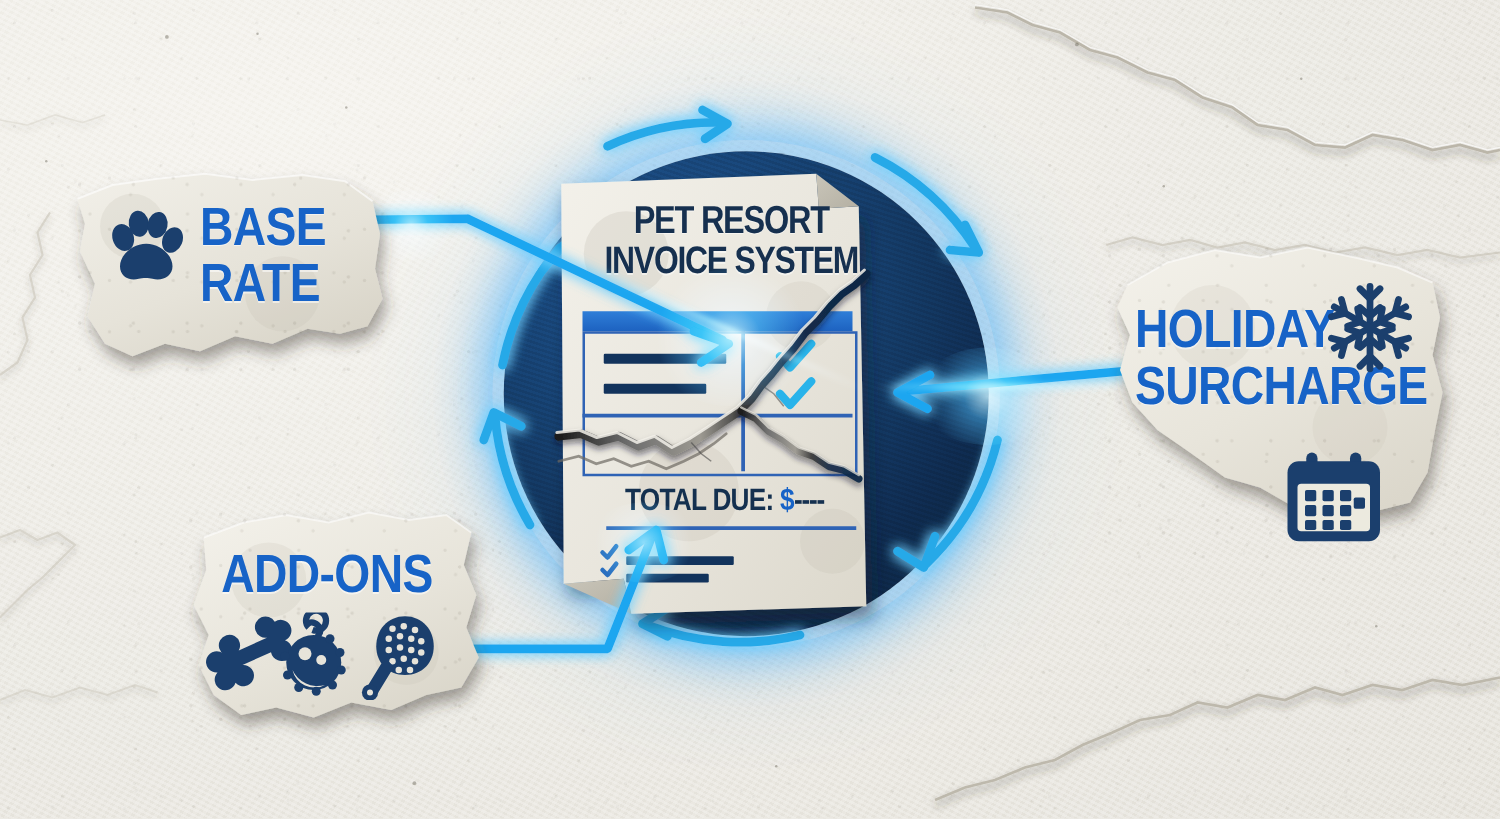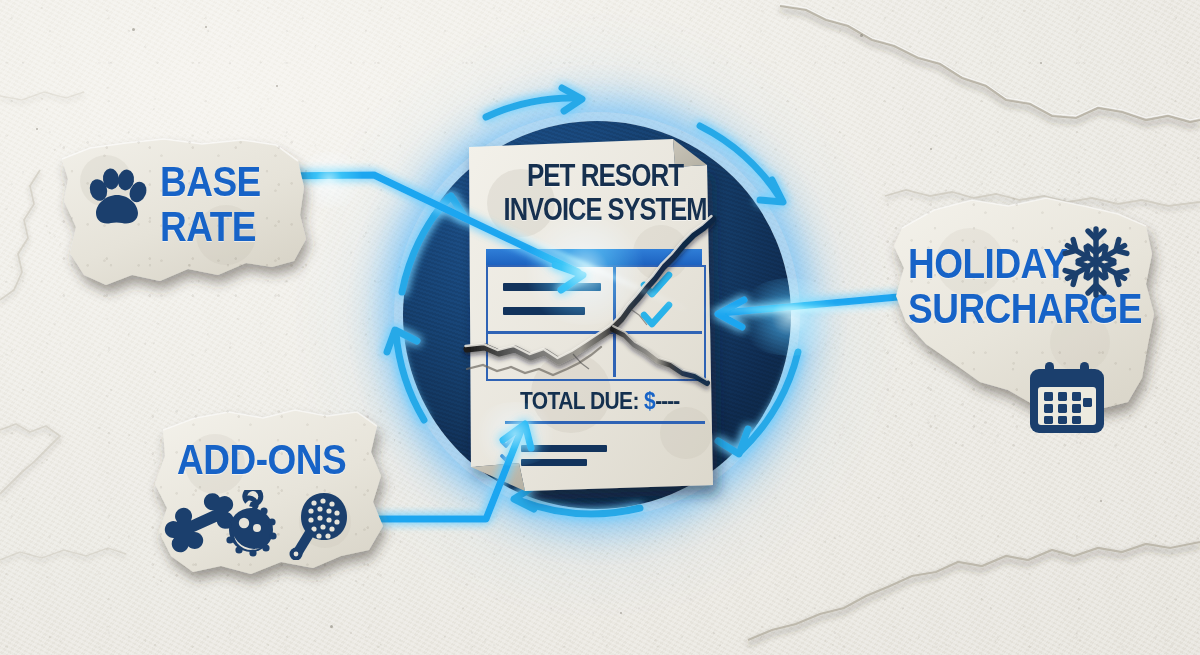--- a/index.html
+++ b/index.html
@@ -204,21 +204,21 @@
         <path d="M387,352 L395,330 L417,341"></path>
       </g>
 
       <g>
         <path d="M402,292 A205,205 0 0 1 448,198"></path>
         <path d="M434,216 L451,196 L464,216"></path>
       </g>
     </g>
   </svg>
 
-  <div class="sheet" style="left:461px;top:133px;width:288px;height:360px;">
+  <div class="sheet" style="left:441px;top:133px;width:288px;height:360px;">
     <svg class="full" style="width:288px;height:360px;left:0;top:0;" viewBox="0 0 288 360">
       <defs>
         <filter id="sheetShadow" x="-20%" y="-20%" width="150%" height="150%">
           <feDropShadow dx="5" dy="9" stdDeviation="7" flood-color="#071b33" flood-opacity="0.5"></feDropShadow>
         </filter>
         <linearGradient id="paperGrad" x1="0" y1="0" x2="1" y2="1">
           <stop offset="0%" stop-color="#f3f1ea"></stop>
           <stop offset="55%" stop-color="#e8e5dc"></stop>
           <stop offset="100%" stop-color="#dcd8cc"></stop>
         </linearGradient>

